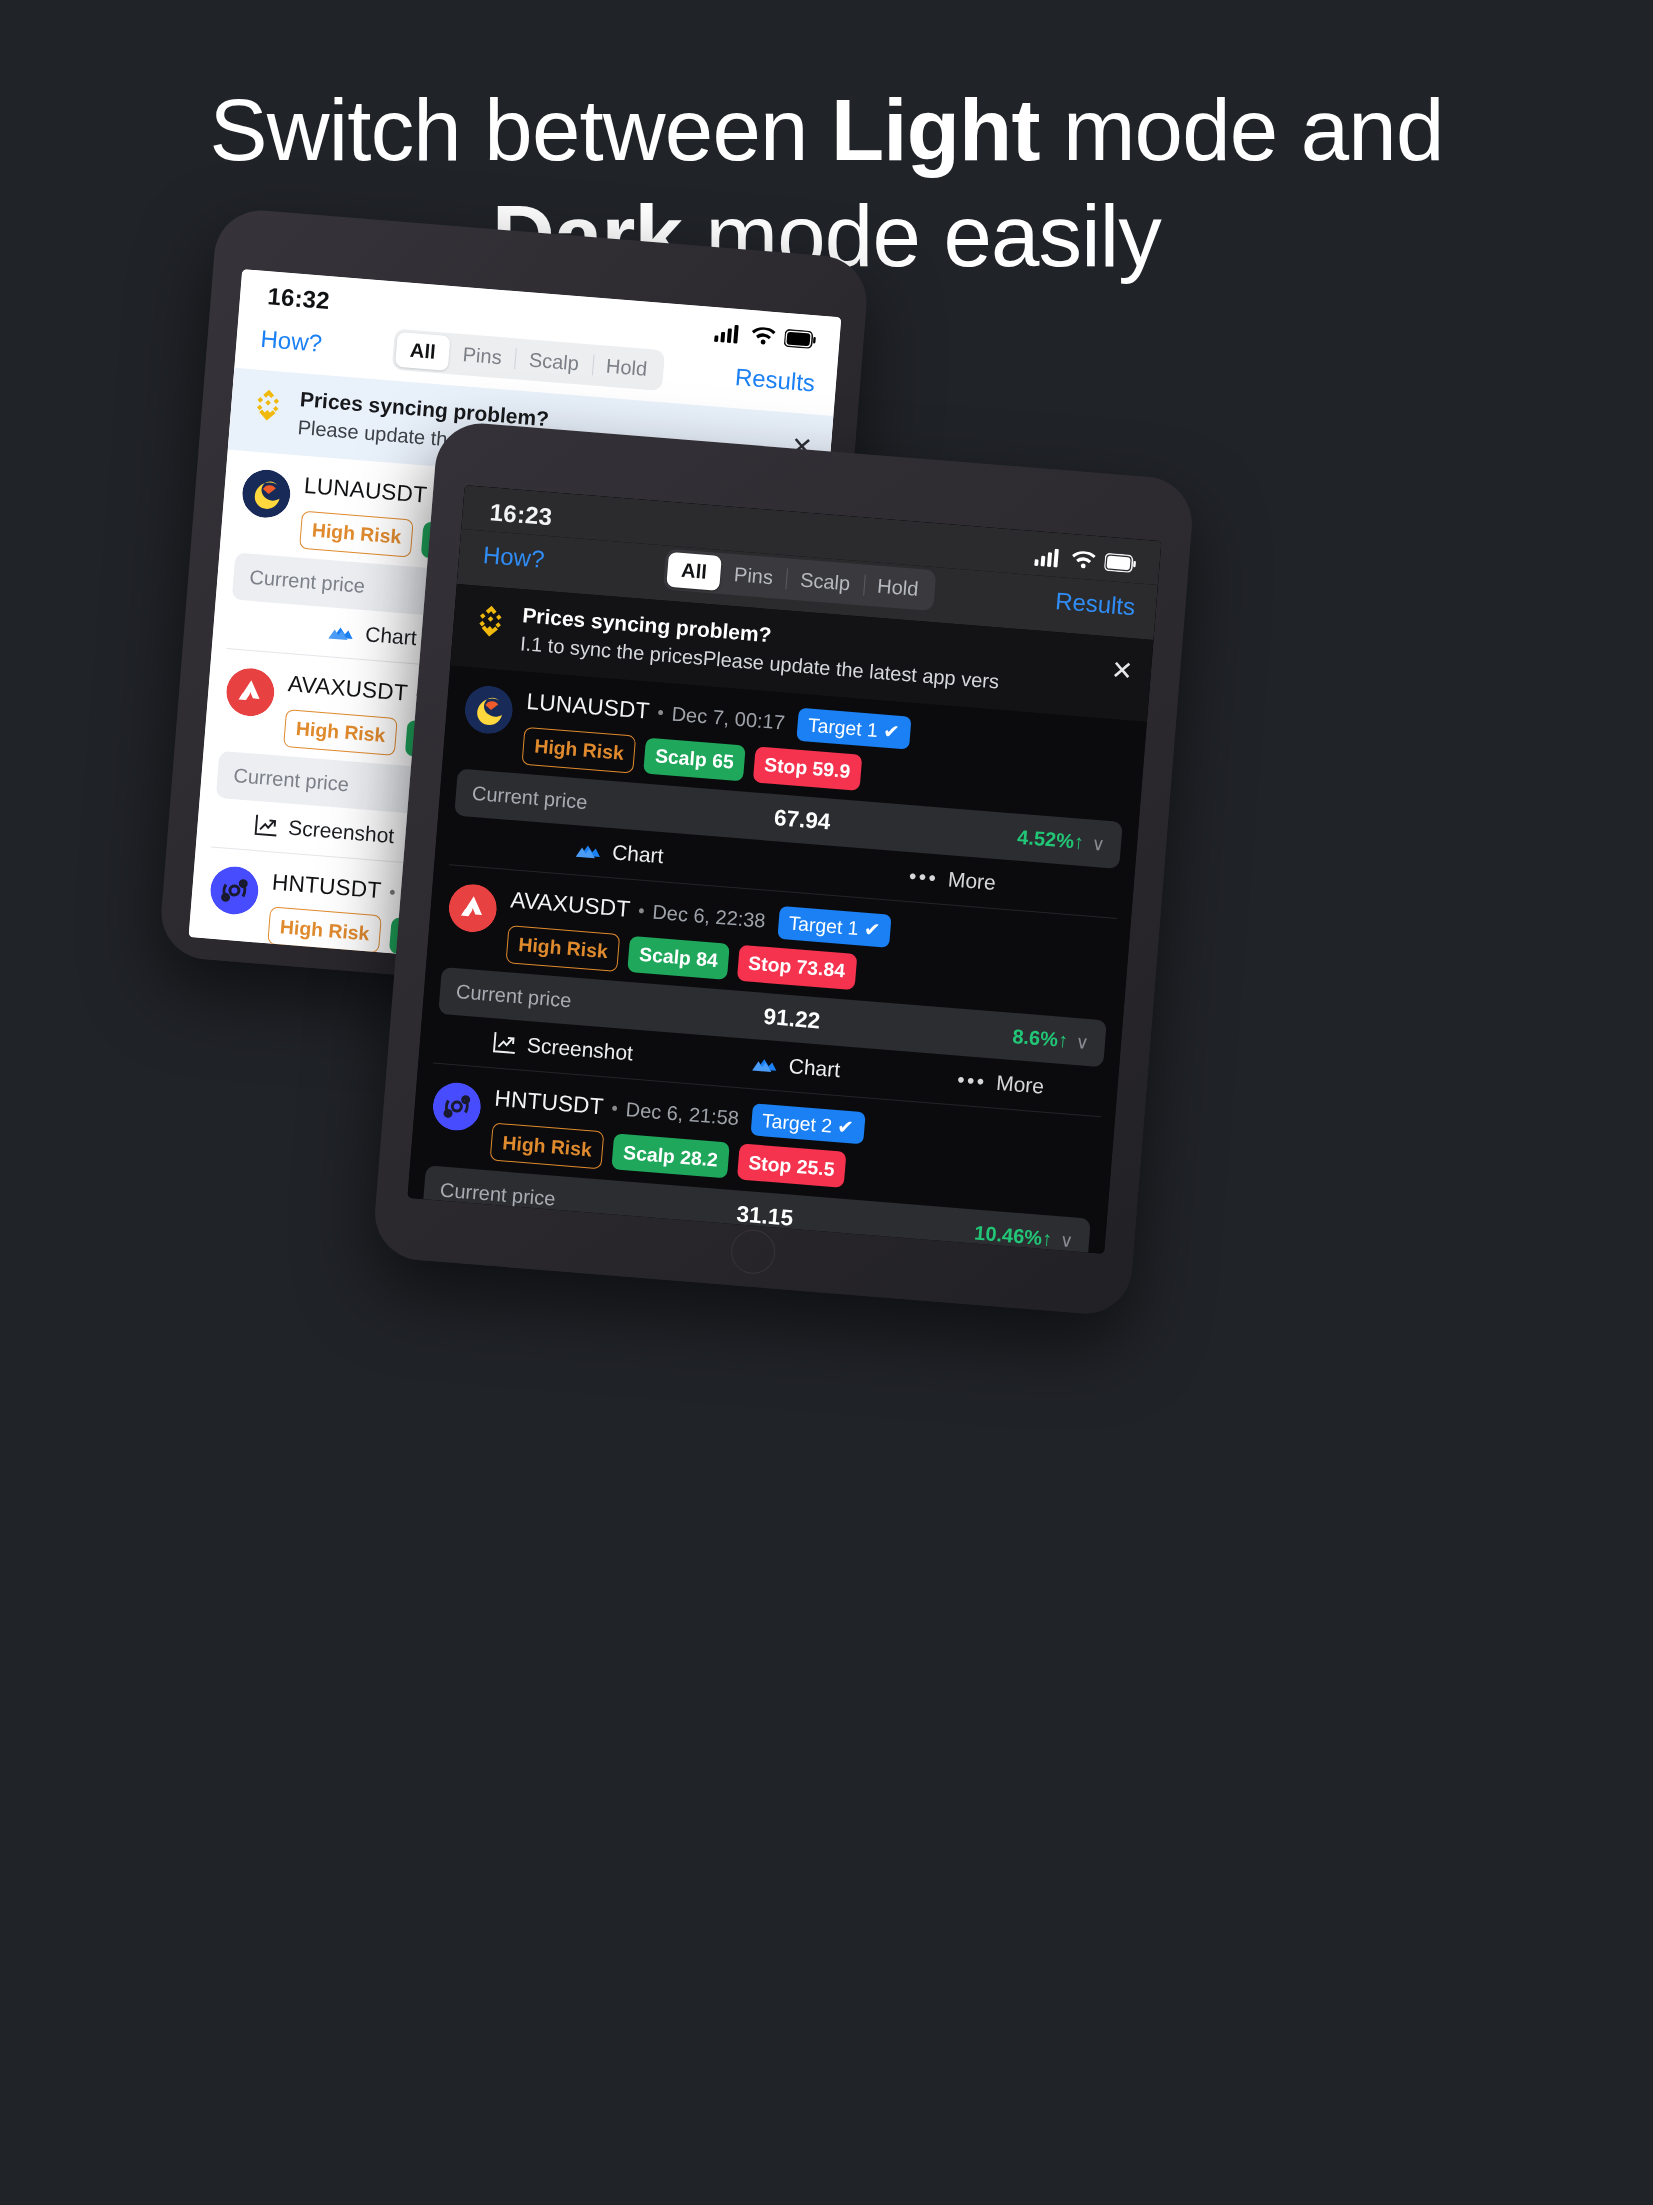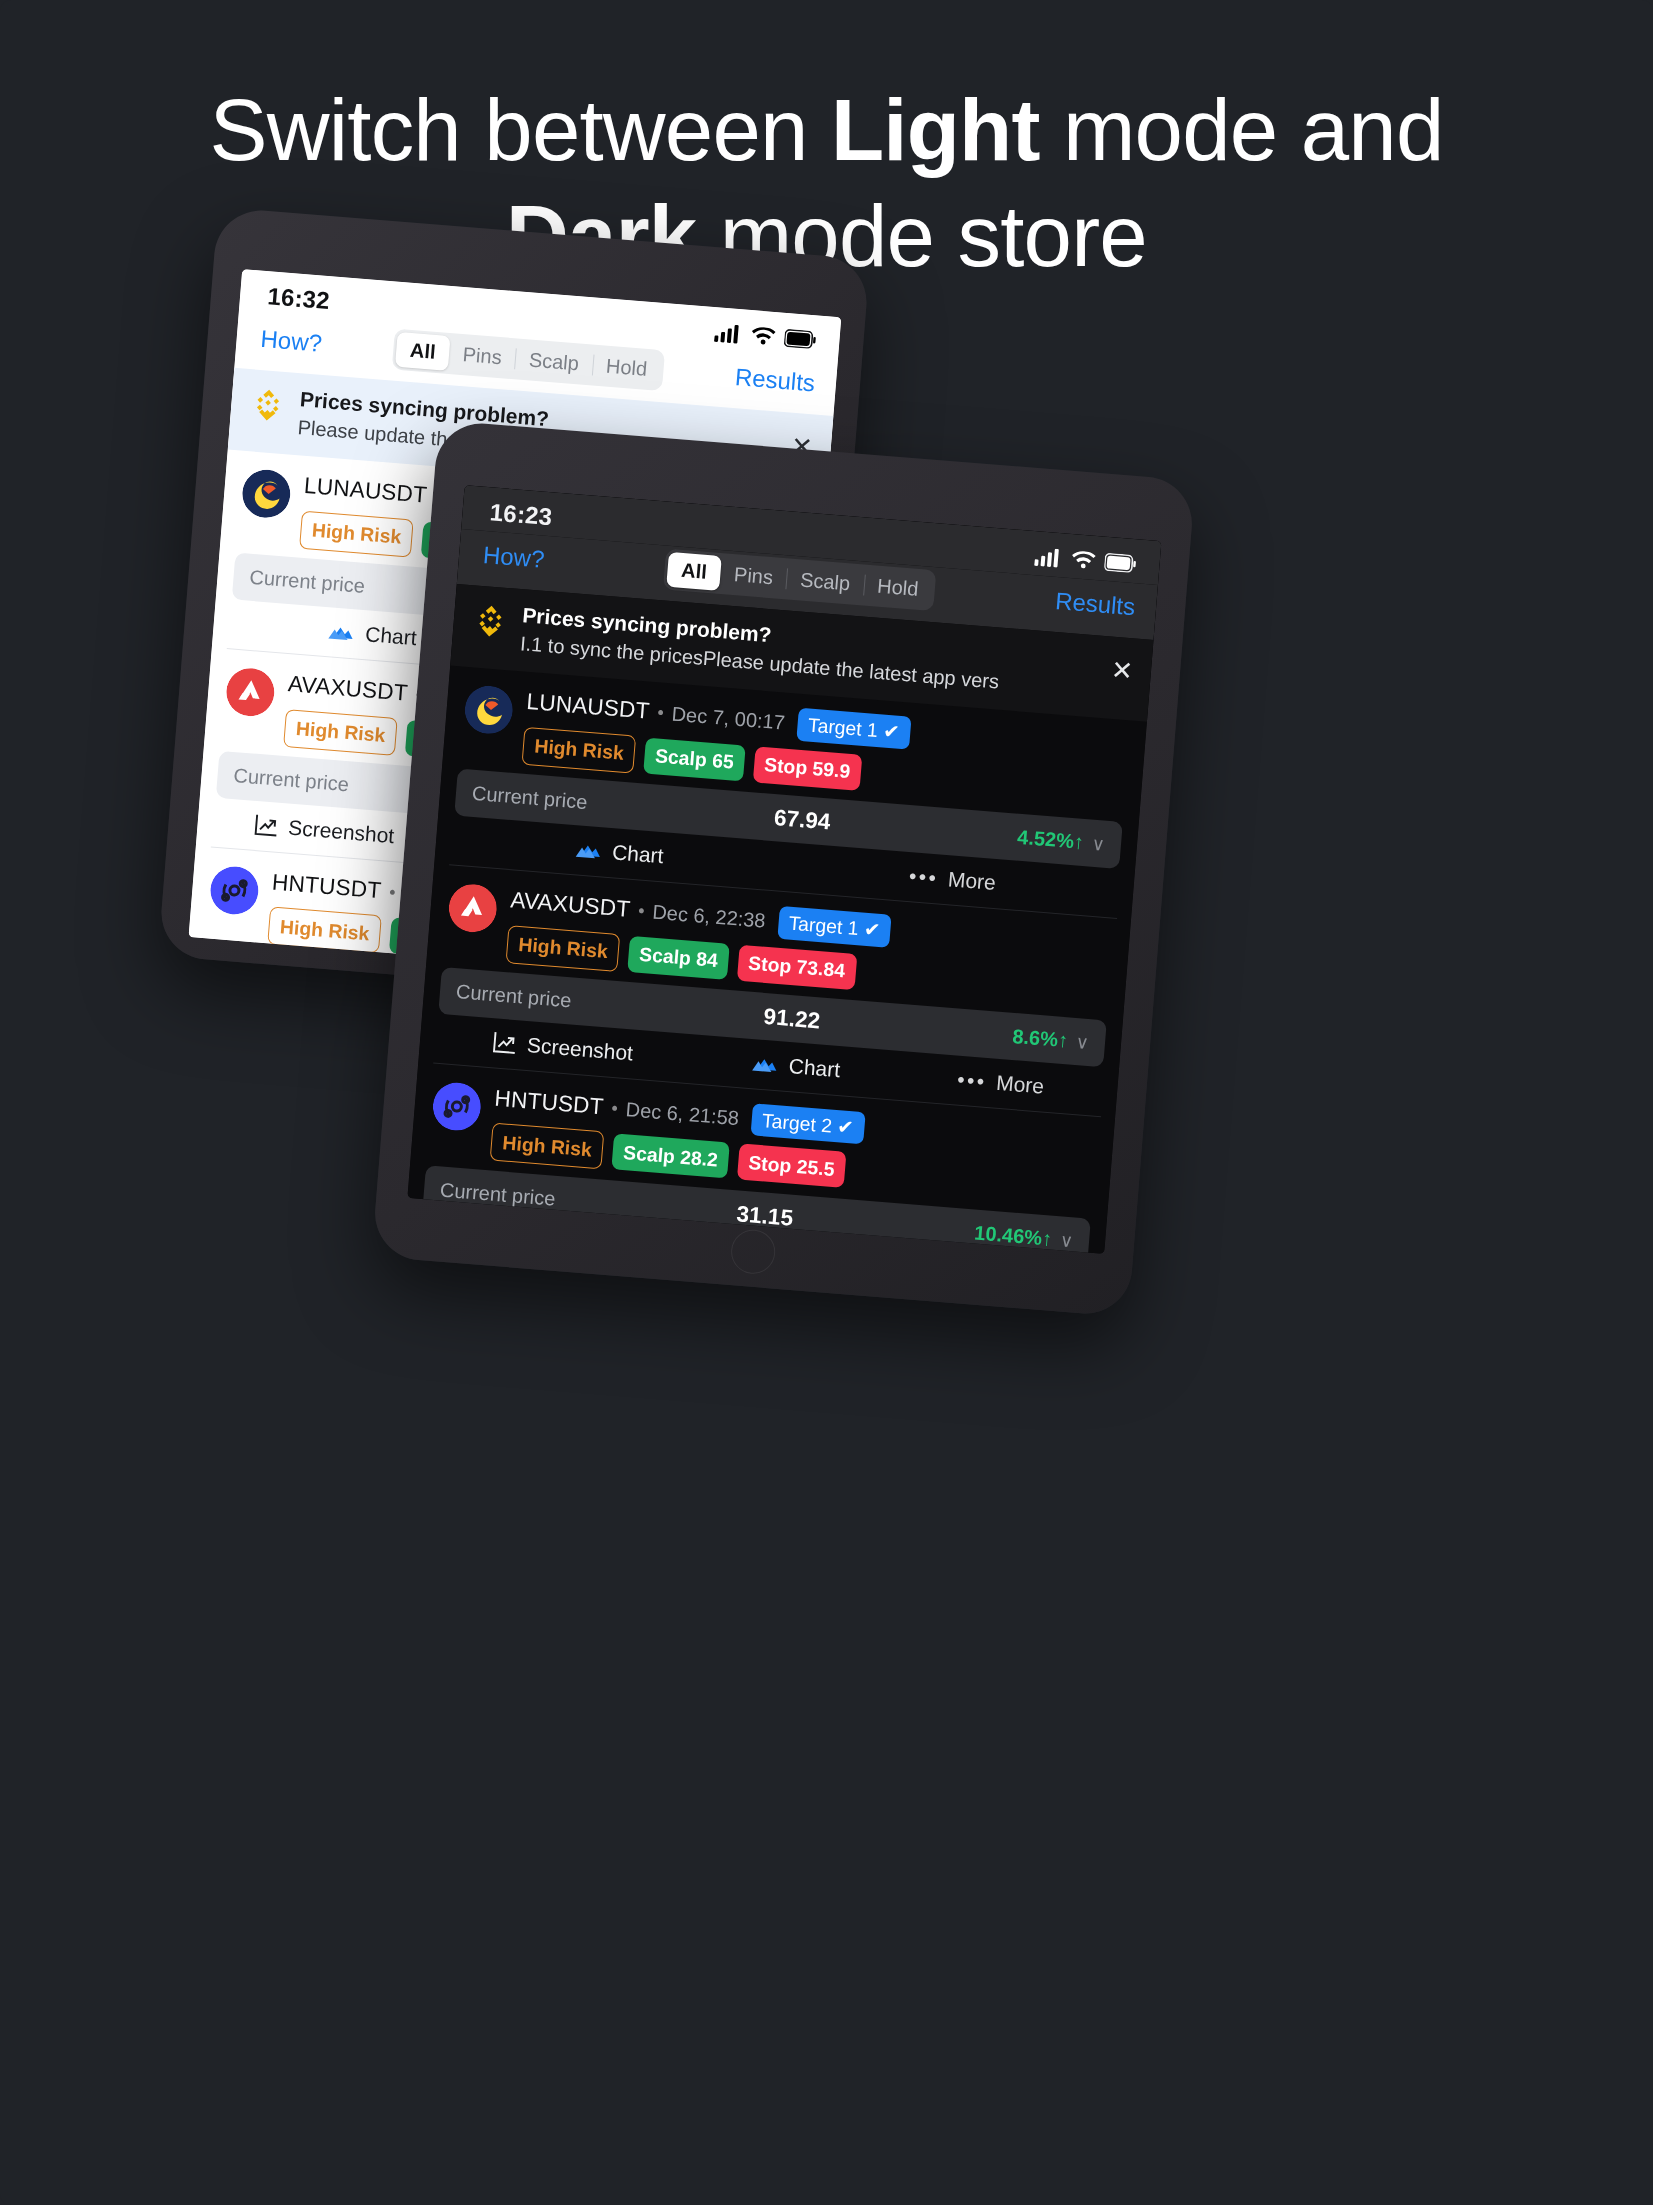--- a/index.html
+++ b/index.html
@@ -180,21 +180,21 @@
 </head>
 <body>
 
 <div class="stage">
 
   <div class="headline">
     <span>
       <span>Switch between </span><b>Light</b><span> mode and</span>
     </span><br>
     <span>
-      <b>Dark</b><span> mode store</span>
+      <b>Dark</b><span> mode easily</span>
     </span>
   </div>
 
   <div class="device" id="device-light">
     <div class="screen" id="screen-light">
       <div class="app theme-light">
 
         <div class="statusbar">
           <span class="clock">16:32</span>
           <span class="status-icons">

